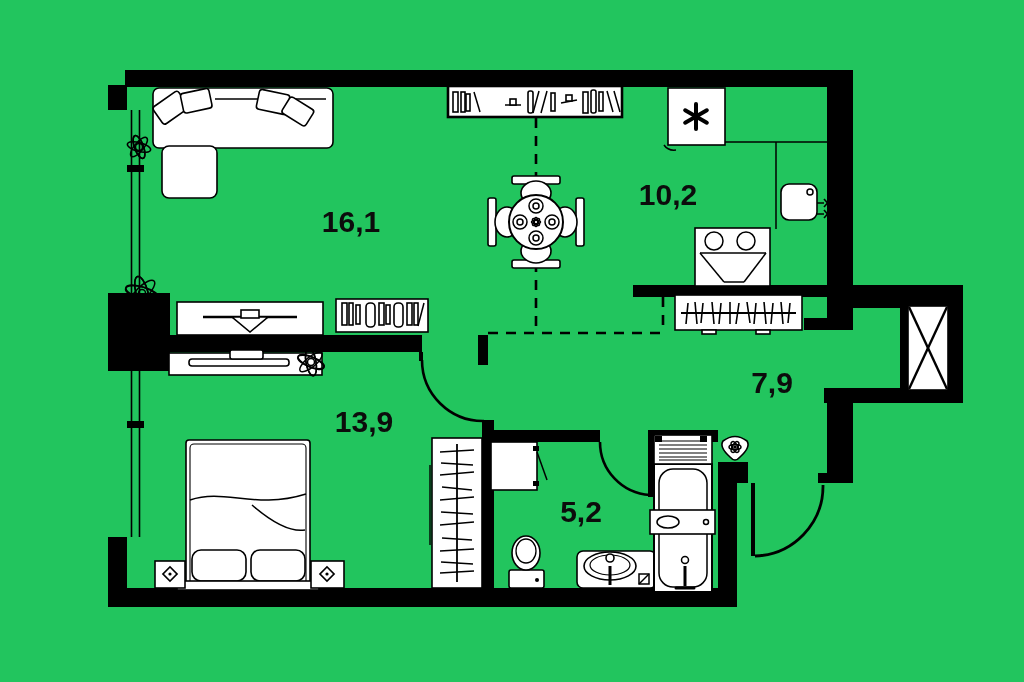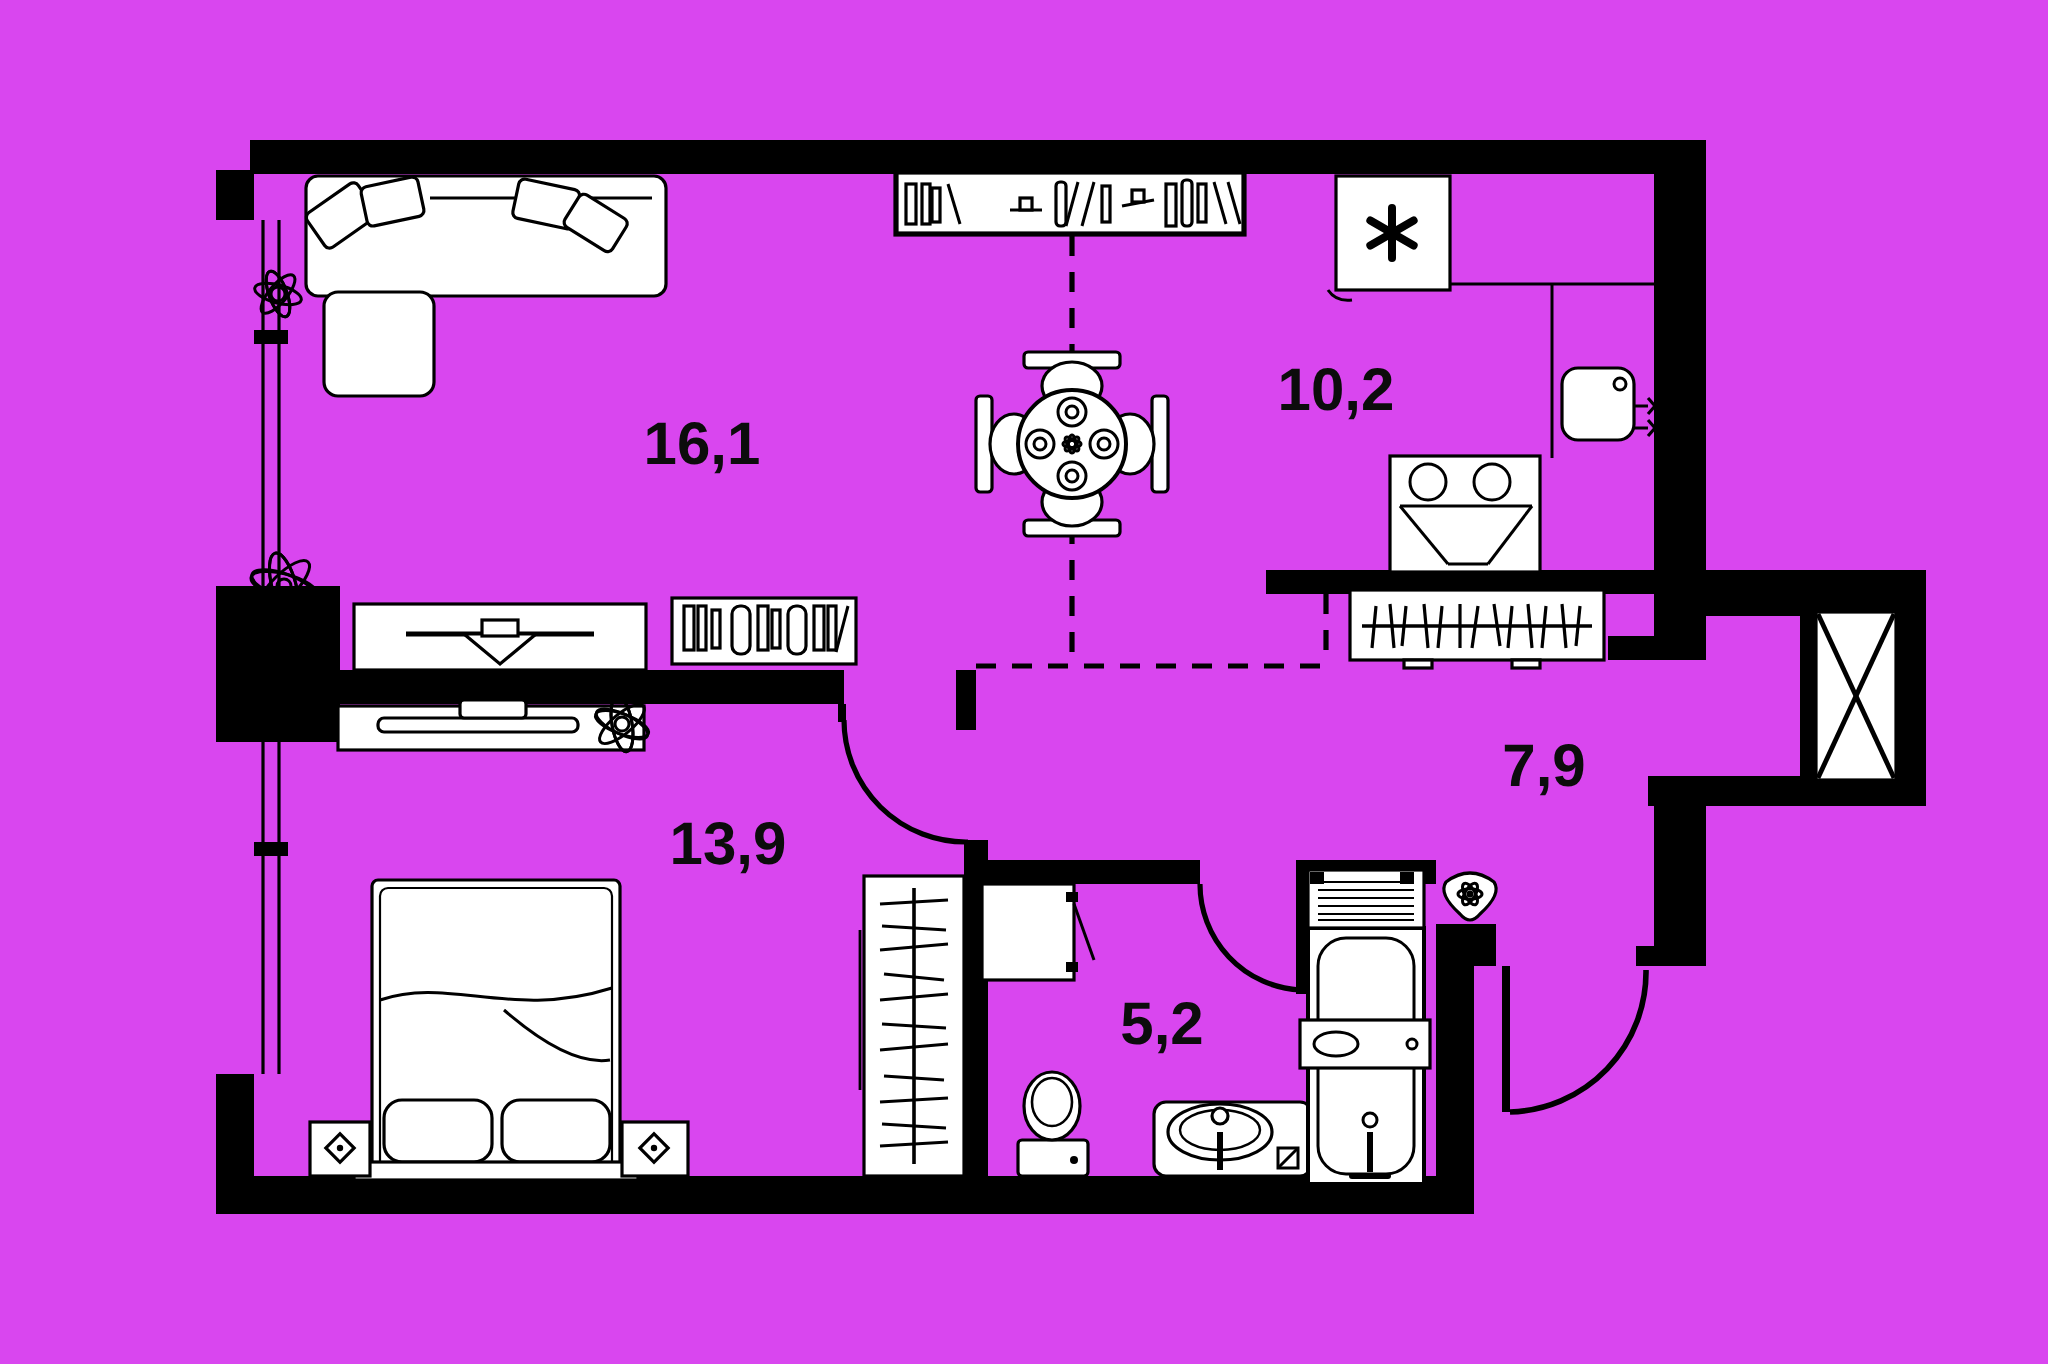--- a/index.html
+++ b/index.html
@@ -1,16 +1,16 @@
 <!DOCTYPE html>
 <html><head>
 <meta charset="utf-8">
 <style>
   html,body{margin:0;padding:0;background:#ffffff;}
-  .stage{position:relative;width:1024px;height:682px;background:#d946ef;overflow:hidden;
+  .stage{position:relative;width:1024px;height:682px;background:#22c55e;overflow:hidden;
          font-family:"Liberation Sans",sans-serif;}
   svg{display:block;position:absolute;left:0;top:0;}
   .room-label{font-family:"Liberation Sans",sans-serif;font-weight:bold;font-size:30px;fill:#0c0c0c;}
   .thin{stroke:#000;fill:none;stroke-width:1.5;}
   .furn{stroke:#000;fill:#fff;stroke-width:1.6;}
 </style>
 </head>
 <body>
 
 <div class="stage">

